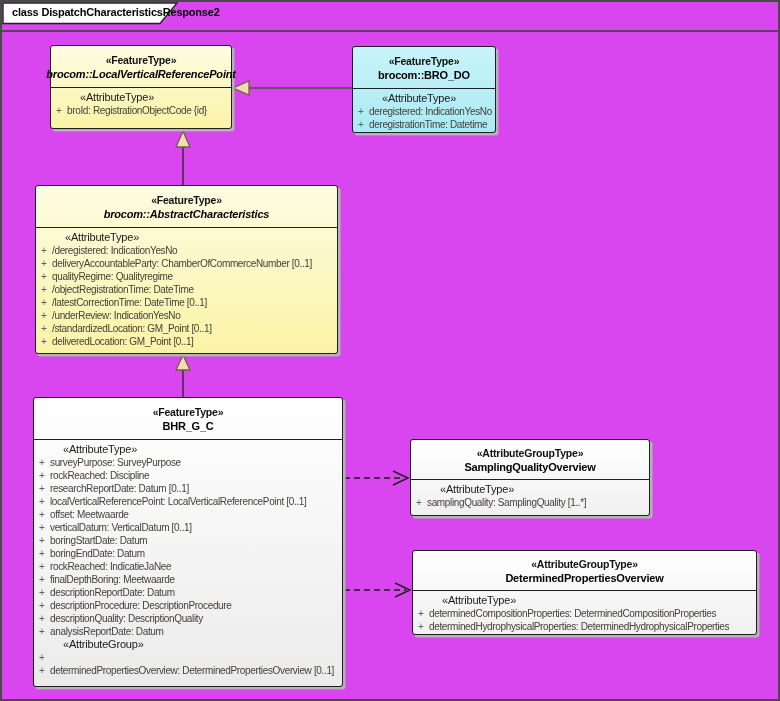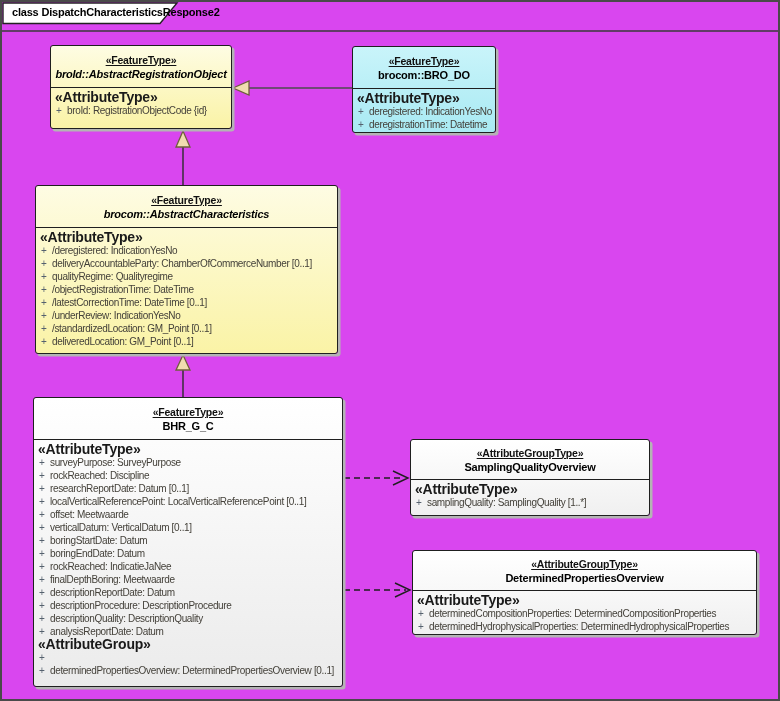--- a/index.html
+++ b/index.html
@@ -14,27 +14,27 @@
     letter-spacing:-0.2px;white-space:nowrap;
   }
   .uml-class{
     position:absolute;box-sizing:border-box;border:1.6px solid #1f1f1f;border-radius:3px;
     box-shadow:2.5px 2.5px 0 #b4b4b4;
   }
   .uml-header{
     box-sizing:border-box;display:flex;flex-direction:column;justify-content:center;
     align-items:center;border-bottom:1.8px solid #1f1f1f;padding:2px 4px;
   }
-  .uml-stereotype{font-size:10.5px;font-weight:bold;color:#111;line-height:14px;letter-spacing:-0.2px;text-decoration:underline;}
+  .uml-stereotype{font-size:10.5px;font-weight:bold;color:#111;line-height:14px;letter-spacing:-0.2px;}
   .uml-name{font-size:11px;font-weight:bold;color:#000;line-height:14px;letter-spacing:-0.2px;}
   .uml-name.abstract{font-style:italic;}
   .uml-compartment{padding:3px 2px 2px 0;}
   .uml-sec-label{
-    font-size:14px;font-weight:bold;color:#1a1a1a;line-height:13px;
-    padding-left:4px;letter-spacing:-0.2px;white-space:nowrap;
+    font-size:11px;font-weight:normal;color:#1a1a1a;line-height:13px;
+    padding-left:29px;letter-spacing:-0.2px;white-space:nowrap;
   }
   .uml-sec-label.gap{margin-top:0;}
   .uml-attr{display:flex;line-height:13px;white-space:nowrap;}
   .uml-vis{
     flex:0 0 16px;padding-left:5px;font-size:10px;color:#55616e;box-sizing:border-box;
   }
   .uml-attr-text{font-size:10px;color:#44413a;letter-spacing:-0.35px;}
 </style>
 </head>
 <body>
@@ -71,21 +71,21 @@
       <polyline points="393,581 408,588 393,595" fill="none" stroke="#1f1f1f" stroke-width="1.4"></polyline>
     </g>
   </svg>
 
   <div id="frame-tab-label">class DispatchCharacteristicsResponse2</div>
 
   <div id="boxes">
       <div class="uml-class" style="left: 48px; top: 43px; width: 182px; height: 84px; background: linear-gradient(rgb(254, 252, 227), rgb(250, 243, 166));">
         <div class="uml-header" style="height: 42px;">
           <div class="uml-stereotype">«FeatureType»</div>
-          <div class="uml-name abstract">broId::AbstractRegistrationObject</div>
+          <div class="uml-name abstract">brocom::LocalVerticalReferencePoint</div>
         </div>
         <div class="uml-compartment">
           <div class="uml-sec-label">«AttributeType»</div>
           <div class="uml-attr">
             <span class="uml-vis">+</span>
             <span class="uml-attr-text">broId: RegistrationObjectCode {id}</span>
           </div>
         </div>
       </div>
       <div class="uml-class" style="left: 350px; top: 44px; width: 144px; height: 87px; background: linear-gradient(rgb(201, 244, 250), rgb(169, 234, 243));">

